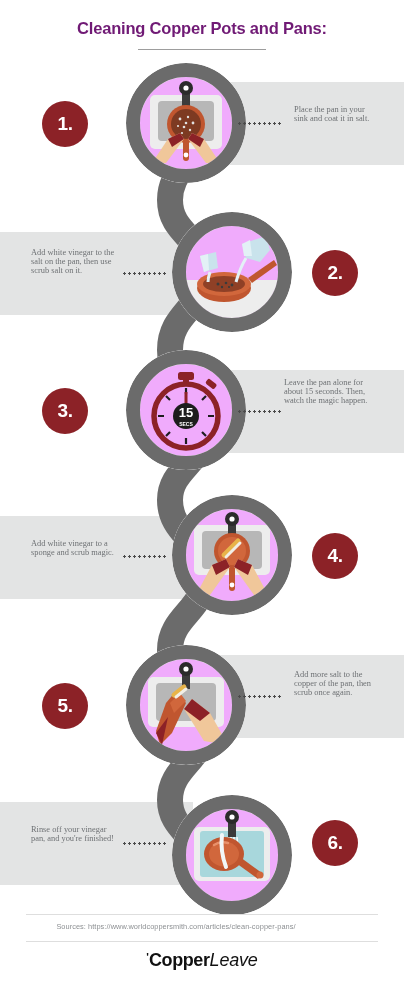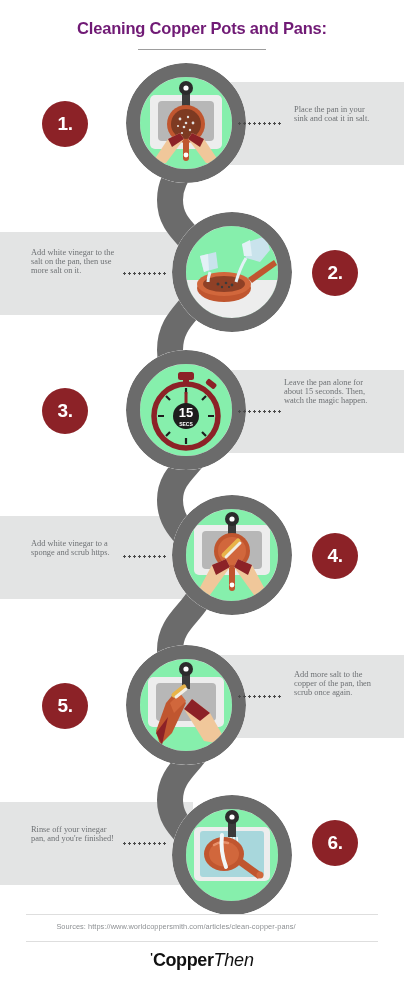--- a/index.html
+++ b/index.html
@@ -63,21 +63,21 @@
     height: 120px;
     border-radius: 50%;
     background: #ffffff;
     overflow: hidden;
   }
   .node-inner {
     position: absolute;
     left: 14px; top: 14px;
     width: 92px; height: 92px;
     border-radius: 50%;
-    background: #86efac;
+    background: #f0abfc;
     overflow: hidden;
   }
   .node-ring {
     position: absolute;
     left: 0; top: 0;
     width: 120px; height: 120px;
     border-radius: 50%;
     border: 14px solid #6b6b6b;
     box-sizing: border-box;
   }
@@ -236,21 +236,21 @@
       <path d="M 60 32 Q 54 42 50 56" stroke="#e3f1f6" stroke-width="3" fill="none"></path>
       <path d="M 14 30 L 30 26 L 32 42 L 18 46 Z" fill="#c9e3ec"></path>
       <path d="M 14 30 L 22 28 L 23 44 L 18 46 Z" fill="#e3f1f6"></path>
       <path d="M 24 46 Q 22 52 22 56" stroke="#e3f1f6" stroke-width="3" fill="none"></path>
     </svg>
   </div>
   <div class="node-ring"></div>
 </div>
 <div class="badge" style="left:312px; top:250px;">2.</div>
 <div class="leader" style="left:122px; top:272px;"></div>
-<div class="step-text align-left" style="left:31px; top:248px;">Add white vinegar to the salt on the pan, then use more salt on it.</div>
+<div class="step-text align-left" style="left:31px; top:248px;">Add white vinegar to the salt on the pan, then use scrub salt on it.</div>
 
 <div class="node" style="left:126px; top:350px;">
   <div class="node-inner">
     <svg class="illus" viewBox="0 0 92 92" aria-hidden="true">
       <rect x="38" y="8" width="16" height="8" rx="2.5" fill="#8c2227"></rect>
       <rect x="43" y="14" width="6" height="8" fill="#8c2227"></rect>
       <rect x="66" y="16" width="11" height="6" rx="2" transform="rotate(38 70 19)" fill="#8c2227"></rect>
       <circle cx="46" cy="52" r="32" fill="none" stroke="#8c2227" stroke-width="5.5"></circle>
       <g stroke="#1d1d1d" stroke-width="2.2">
         <line x1="46" y1="24" x2="46" y2="30"></line>
@@ -291,21 +291,21 @@
       <path d="M 10 86 L 26 56 L 40 50 L 44 58 L 24 86 Z" fill="#f0c79a"></path>
       <path d="M 26 56 L 40 50 L 44 58 L 30 66 Z" fill="#8c2227"></path>
       <path d="M 82 86 L 66 56 L 52 50 L 48 58 L 68 86 Z" fill="#f0c79a"></path>
       <path d="M 66 56 L 52 50 L 48 58 L 62 66 Z" fill="#8c2227"></path>
     </svg>
   </div>
   <div class="node-ring"></div>
 </div>
 <div class="badge" style="left:312px; top:533px;">4.</div>
 <div class="leader" style="left:122px; top:555px;"></div>
-<div class="step-text align-left" style="left:31px; top:539px;">Add white vinegar to a sponge and scrub https.</div>
+<div class="step-text align-left" style="left:31px; top:539px;">Add white vinegar to a sponge and scrub magic.</div>
 
 <div class="node" style="left:126px; top:645px;">
   <div class="node-inner">
     <svg class="illus" viewBox="0 0 92 92" aria-hidden="true">
       <rect x="8" y="18" width="76" height="50" rx="5" fill="#ededed"></rect>
       <rect x="16" y="24" width="60" height="38" rx="4" fill="#b7b7b7"></rect>
       <rect x="42" y="8" width="8" height="22" fill="#3b3b3b"></rect>
       <circle cx="46" cy="10" r="7" fill="#2b2b2b"></circle>
       <circle cx="46" cy="10" r="2.6" fill="#ffffff"></circle>
       <path d="M 36 32 L 46 44 L 32 74 L 20 86 L 16 72 L 26 44 Z" fill="#c0562f"></path>
@@ -348,14 +348,14 @@
   <div class="node-ring"></div>
 </div>
 <div class="badge" style="left:312px; top:820px;">6.</div>
 <div class="leader" style="left:122px; top:842px;"></div>
 <div class="step-text align-left" style="left:31px; top:825px;">Rinse off your vinegar pan, and you're finished!</div>
 
 <div class="footer-rule" style="top:914px;"></div>
 <div class="sources" style="top:922px;">Sources: https://www.worldcoppersmith.com/articles/clean-copper-pans/</div>
 <div class="footer-rule" style="top:941px;"></div>
 <div class="logo" style="top:950px;">
-  <span class="mark">'</span><span class="bold">Copper</span><span class="light">Then</span>
+  <span class="mark">'</span><span class="bold">Copper</span><span class="light">Leave</span>
 </div>
 
 </body></html>

